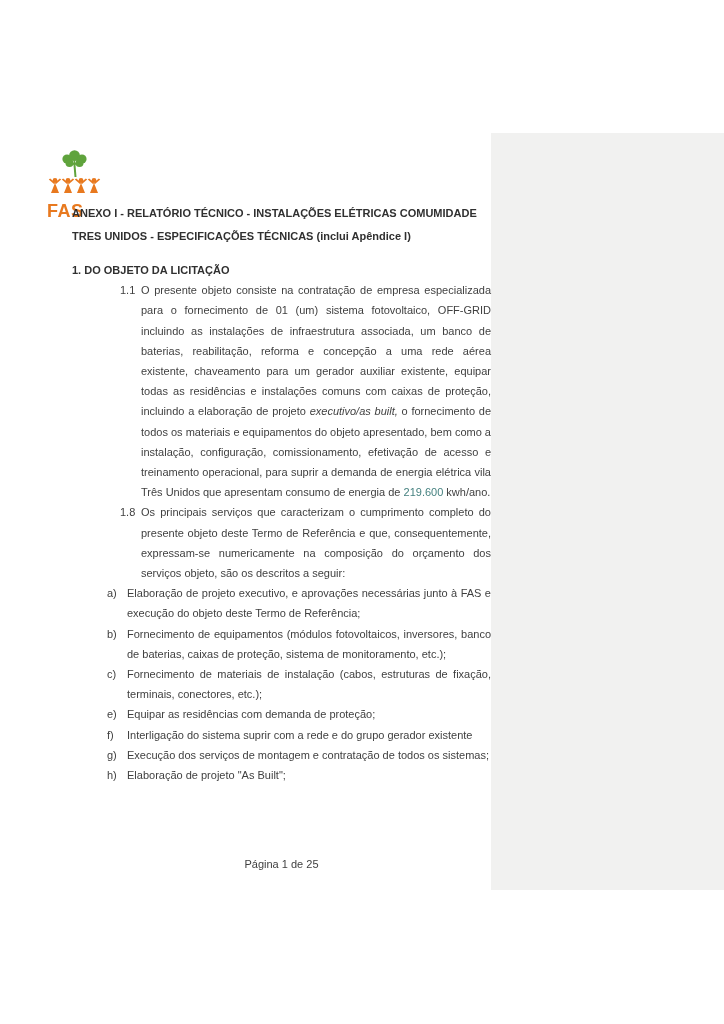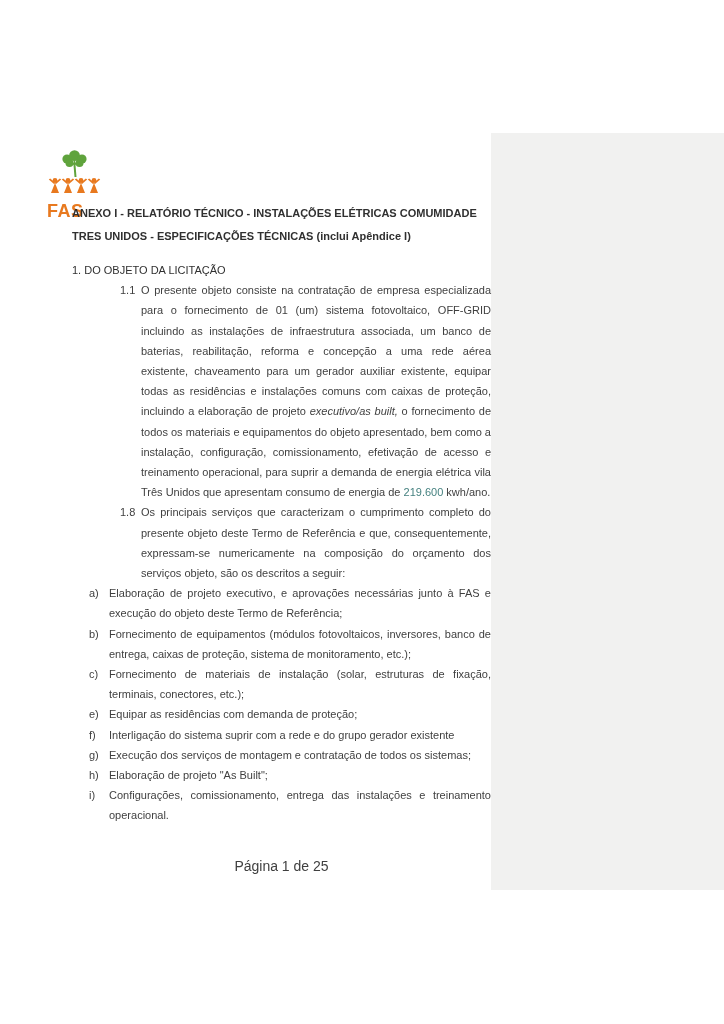--- a/index.html
+++ b/index.html
@@ -48,47 +48,47 @@
   .doc-title {
     font-size: 11px;
     line-height: 22.5px;
     font-weight: 700;
     color: #303030;
     margin-bottom: 13px;
   }
   .section-heading {
     font-size: 11px;
     line-height: 20.2px;
-    font-weight: 400;
+    font-weight: 700;
     color: #303030;
     margin-top: 0;
   }
   .para {
     text-align: justify;
     padding-left: 21px;
     text-indent: -21px;
     margin-left: 48px;
   }
   .para .pnum { display: inline-block; width: 21px; text-indent: 0; }
   .italic { font-style: italic; }
   .energy-value { color: #44807f; }
-  .items { margin-left: 17px; }
+  .items { margin-left: 35px; }
   .item {
     text-align: justify;
     padding-left: 20px;
     text-indent: -20px;
   }
   .item .marker { display: inline-block; width: 20px; text-indent: 0; }
   .page-footer {
     position: absolute;
     left: 72px;
     top: 858px;
     width: 419px;
     text-align: center;
-    font-size: 14px;
+    font-size: 11px;
     color: #3f3f3f;
   }
 </style>
 </head>
 <body>
 
 <div class="page">
 
   <div class="viewer-gutter"></div>
 
@@ -139,26 +139,25 @@
     <div class="doc-title">ANEXO I - RELATÓRIO TÉCNICO - INSTALAÇÕES ELÉTRICAS COMUMIDADE TRES UNIDOS - ESPECIFICAÇÕES TÉCNICAS (inclui Apêndice I)</div>
 
     <div class="section-heading">1. DO OBJETO DA LICITAÇÃO</div>
 
     <p class="para"><span class="pnum">1.1</span><span>O presente objeto consiste na contratação de empresa especializada para o fornecimento de 01 (um) sistema fotovoltaico, OFF-GRID incluindo as instalações de infraestrutura associada, um banco de baterias, reabilitação, reforma e concepção a uma rede aérea existente, chaveamento para um gerador auxiliar existente, equipar todas as residências e instalações comuns com caixas de proteção, incluindo a elaboração de projeto </span><span class="italic">executivo/as built,</span><span> o fornecimento de todos os materiais e equipamentos do objeto apresentado, bem como a instalação, configuração, comissionamento, efetivação de acesso e treinamento operacional, para suprir a demanda de energia elétrica vila Três Unidos que apresentam consumo de energia de </span><span class="energy-value">219.600</span><span> kwh/ano.</span></p>
 
     <p class="para"><span class="pnum">1.8</span><span>Os principais serviços que caracterizam o cumprimento completo do presente objeto deste Termo de Referência e que, consequentemente, expressam-se numericamente na composição do orçamento dos serviços objeto, são os descritos a seguir:</span></p>
 
     <div class="items">
       <div class="item"><span class="marker">a)</span><span>Elaboração de projeto executivo, e aprovações necessárias junto à FAS e execução do objeto deste Termo de Referência;</span></div>
-      <div class="item"><span class="marker">b)</span><span>Fornecimento de equipamentos (módulos fotovoltaicos, inversores, banco de entrega, caixas de proteção, sistema de monitoramento, etc.);</span></div>
-      <div class="item"><span class="marker">c)</span><span>Fornecimento de materiais de instalação (solar, estruturas de fixação, terminais, conectores, etc.);</span></div>
+      <div class="item"><span class="marker">b)</span><span>Fornecimento de equipamentos (módulos fotovoltaicos, inversores, banco de baterias, caixas de proteção, sistema de monitoramento, etc.);</span></div>
+      <div class="item"><span class="marker">c)</span><span>Fornecimento de materiais de instalação (cabos, estruturas de fixação, terminais, conectores, etc.);</span></div>
       <div class="item"><span class="marker">e)</span><span>Equipar as residências com demanda de proteção;</span></div>
       <div class="item"><span class="marker">f)</span><span>Interligação do sistema suprir com a rede e do grupo gerador existente</span></div>
       <div class="item"><span class="marker">g)</span><span>Execução dos serviços de montagem e contratação de todos os sistemas;</span></div>
       <div class="item"><span class="marker">h)</span><span>Elaboração de projeto "As Built";</span></div>
-      <div class="item"><span class="marker">i)</span><span>Configurações, comissionamento, entrega das instalações e treinamento operacional.</span></div>
     </div>
 
   </div>
 
   <div class="page-footer">Página 1 de 25</div>
 
 </div>
 
 </body></html>

